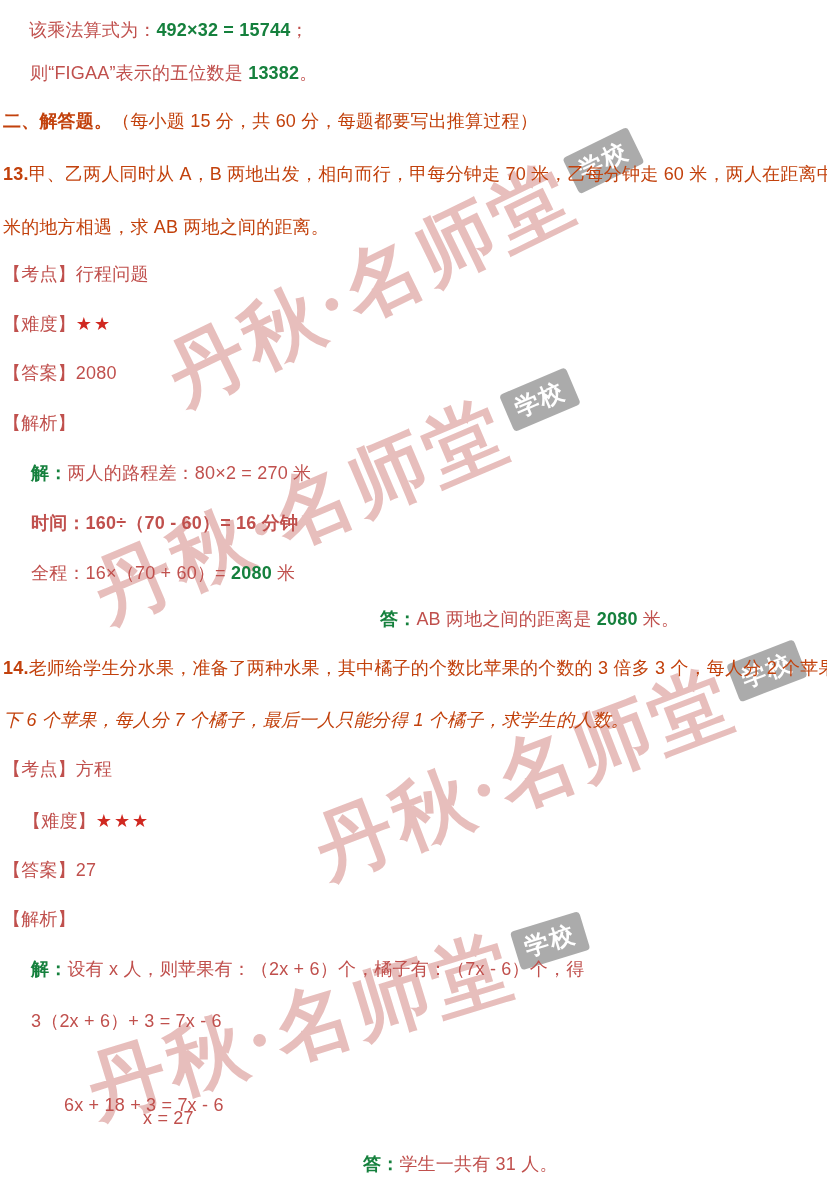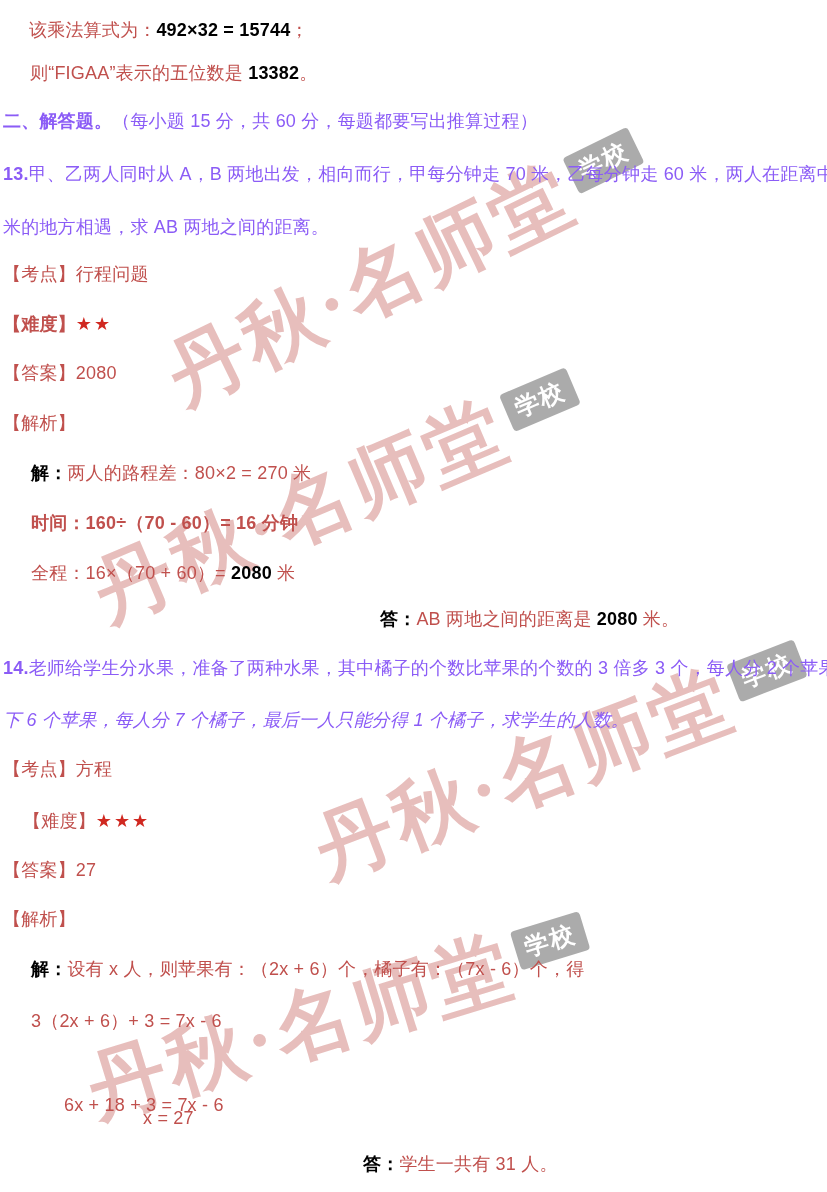--- a/index.html
+++ b/index.html
@@ -8,27 +8,27 @@
     width:827px;height:1192px;
     background:#ffffff;
     overflow:hidden;
     font-family:"Liberation Sans","DejaVu Sans",sans-serif;
   }
   .ln{
     position:absolute;
     white-space:nowrap;
     font-size:18px;
     line-height:22px;
-    color:#8b5cf6;
+    color:#c2410c;
     letter-spacing:0.2px;
     z-index:2;
   }
   .red{color:#c0504d;}
   .b{font-weight:bold;}
-  .acc{color:#000000;font-weight:bold;}
+  .acc{color:#15803d;font-weight:bold;}
   .star{color:#d02820;letter-spacing:2px;}
   .wm{
     position:absolute;
     transform-origin:0 0;
     white-space:nowrap;
     z-index:1;
   }
   .wm-text{
     font-family:"Liberation Serif","DejaVu Serif",serif;
     font-weight:bold;
@@ -81,21 +81,21 @@
 
   <div class="ln" style="left:3px;top:163px;">
     <span class="b">13.</span><span>甲、乙两人同时从 A，B 两地出发，相向而行，甲每分钟走 70 米，乙每分钟走 60 米，两人在距离中点 80</span>
   </div>
   <div class="ln" style="left:3px;top:216px;">
     <span>米的地方相遇，求 AB 两地之间的距离。</span>
   </div>
   <div class="ln red" style="left:3px;top:263px;">
     <span>【考点】</span><span>行程问题</span>
   </div>
-  <div class="ln red" style="left:3px;top:313px;font-weight:bold;">
+  <div class="ln red" style="left:3px;top:313px;">
     <span>【难度】</span><span class="star">★★</span>
   </div>
   <div class="ln red" style="left:3px;top:362px;">
     <span>【答案】</span><span>2080</span>
   </div>
   <div class="ln red" style="left:3px;top:412px;">
     <span>【解析】</span>
   </div>
   <div class="ln red" style="left:31px;top:462px;">
     <span class="acc">解：</span><span>两人的路程差：80×2 = 270 米</span>

